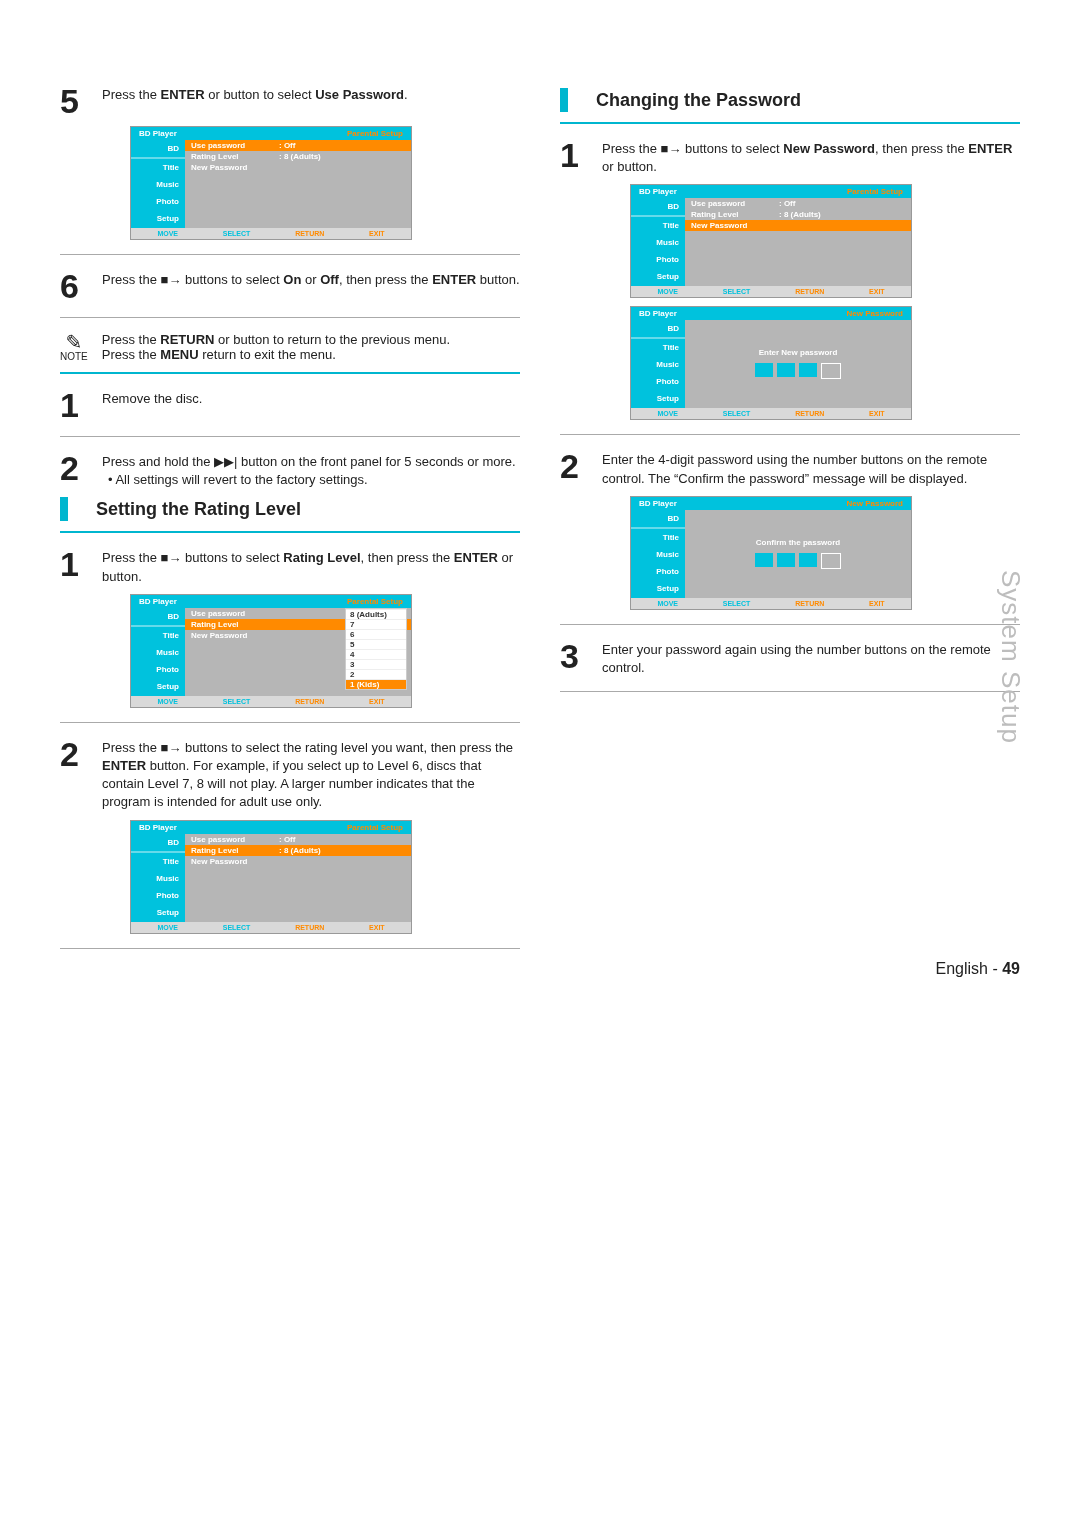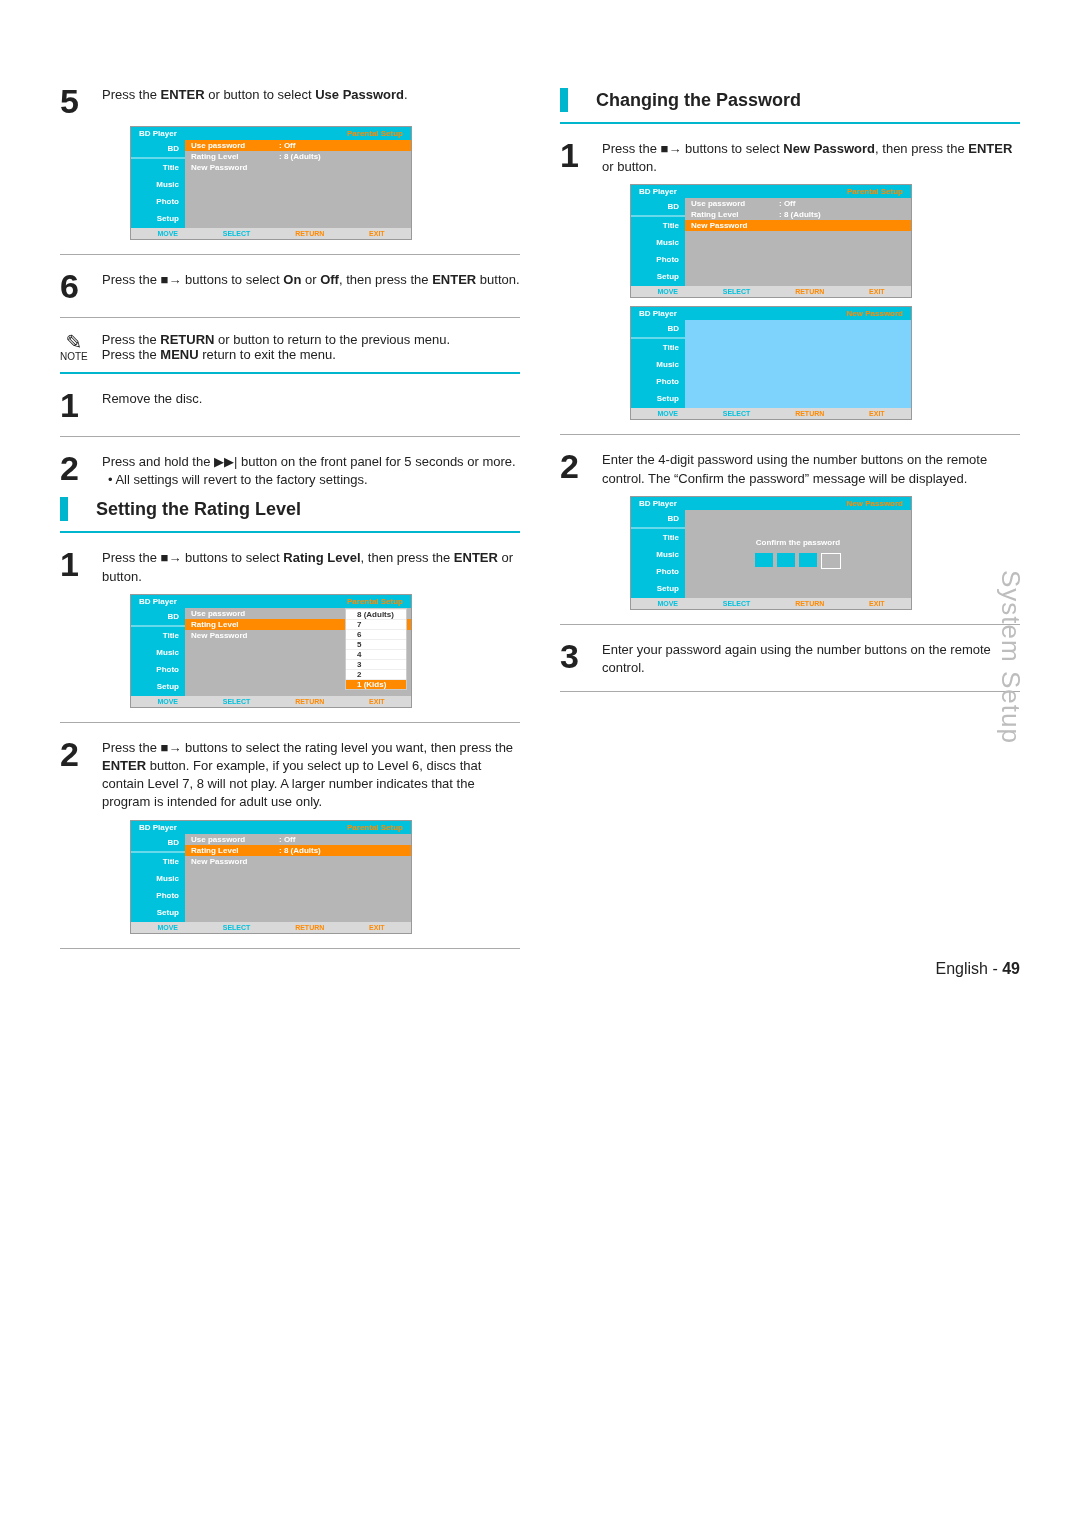--- a/index.html
+++ b/index.html
@@ -82,21 +82,21 @@
     border: 0;
   }
   .indent-bullet { padding-left: 6px; }
 
   
   .osd {
     width: 280px;
     margin: 8px auto 8px 70px;
     font-size: 8px;
     color: #fff;
-    background: #7dd3fc;
+    background: #3b82f6;
     border: 1px solid #999;
   }
   .osd-title {
     display: flex;
     justify-content: space-between;
     background: #00c2dd;
     padding: 2px 8px;
     font-weight: bold;
   }
   .osd-body {
@@ -137,21 +137,21 @@
   .osd-dropdown {
     position: absolute;
     right: 4px;
     top: 0;
     width: 60px;
     background: #fff;
     color: #333;
     border: 1px solid #ccc;
     font-weight: bold;
   }
-  .osd-dropdown .opt { padding: 0 11px; border-top: 1px solid #eee; }
+  .osd-dropdown .opt { padding: 0 4px; border-top: 1px solid #eee; }
   .osd-dropdown .opt.sel { background: #ff8a00; color: #fff; }
   .osd-prompt {
     text-align: center;
     padding: 28px 0 6px 0;
     font-weight: bold;
     color: #fff;
   }
   .osd-boxes {
     display: flex;
     justify-content: center;
@@ -422,20 +422,29 @@
           <span style="color:#ff8a00">New Password</span>
         </div>
       <div class="osd-body">
         <div class="osd-side">
           <div class="side-item bd-chip">BD</div>
           <div class="side-item">Title</div>
           <div class="side-item">Music</div>
           <div class="side-item">Photo</div>
           <div class="side-item">Setup</div>
         </div>
+        <div class="osd-main">
+          <div class="osd-prompt">Enter New password</div>
+          <div class="osd-boxes">
+            <div class="box"></div>
+              <div class="box"></div>
+              <div class="box"></div>
+              <div class="box" style="background:#b6b6b6;border:1px solid #fff"></div>
+          </div>
+        </div>
       </div>
       <div class="osd-foot">
           <span class="hl">MOVE</span>
           <span class="hl">SELECT</span>
           <span class="or">RETURN</span>
           <span class="or">EXIT</span>
         </div>
     </div>
 
     <hr class="gray">

